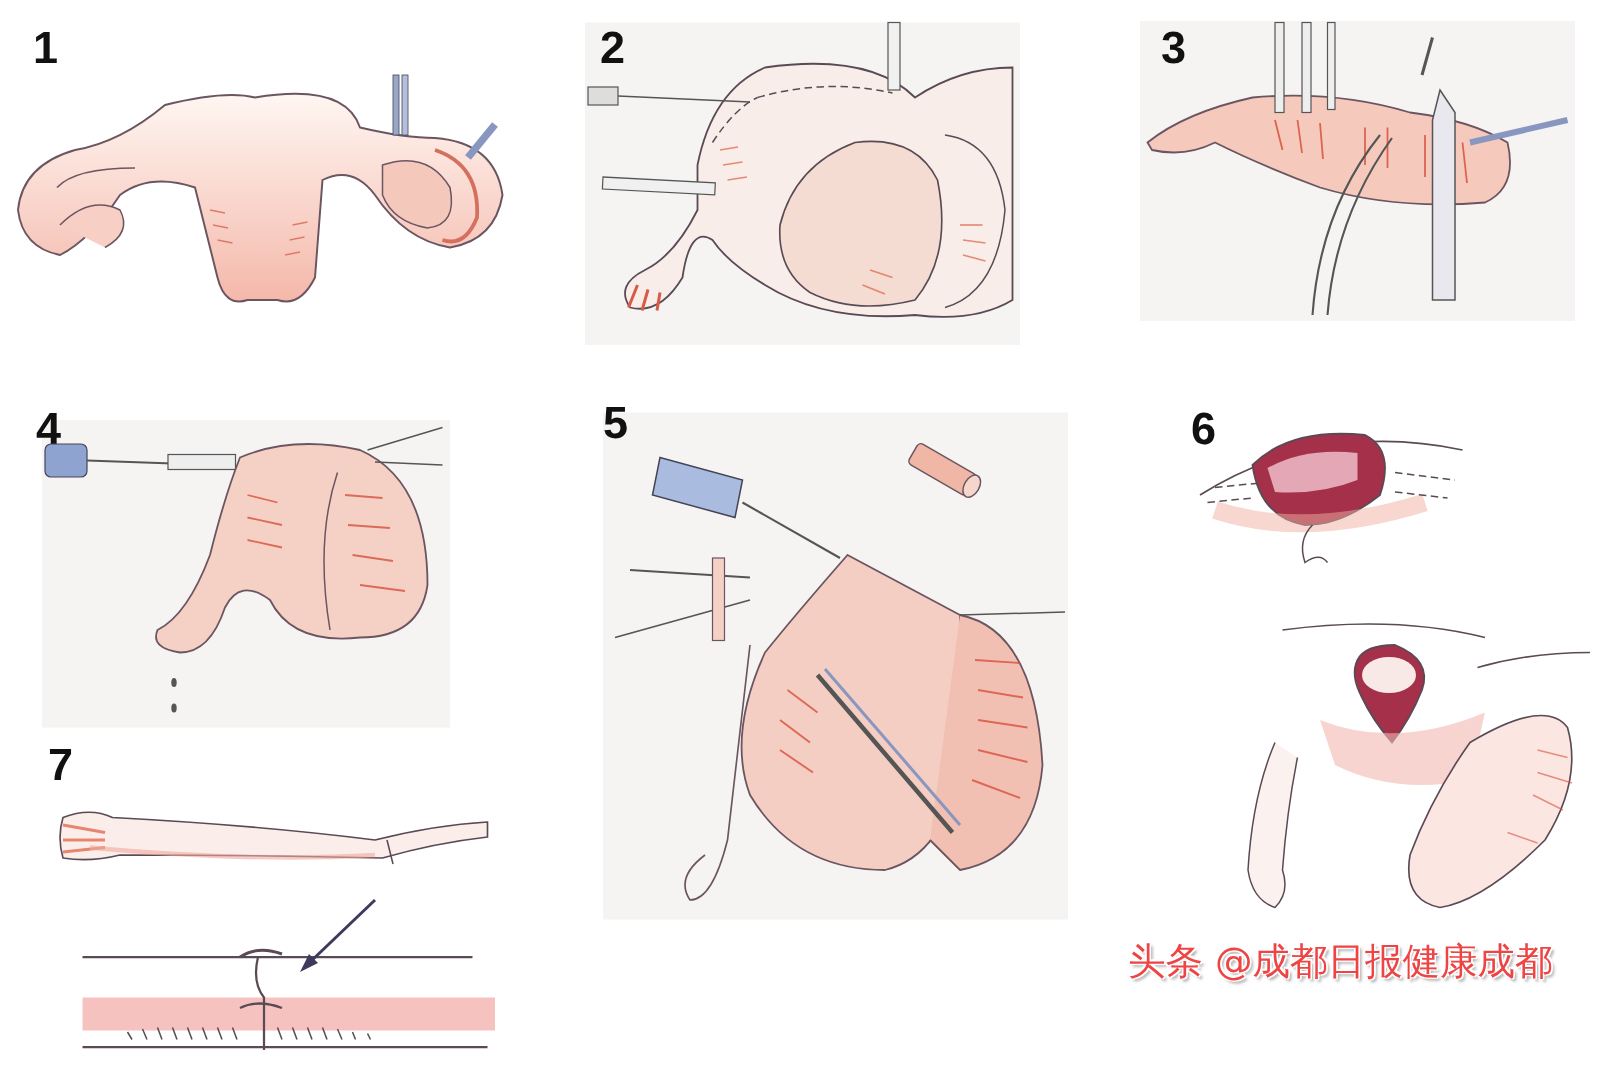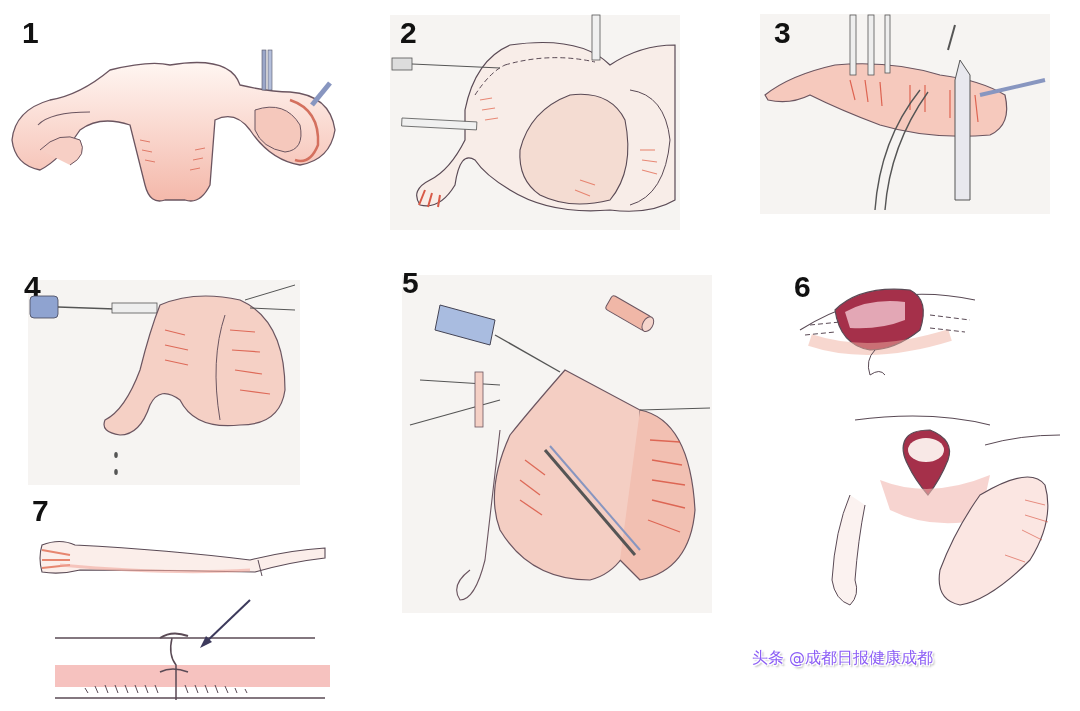--- a/index.html
+++ b/index.html
@@ -1,21 +1,21 @@
 <!DOCTYPE html>
 <html><head>
 <meta charset="utf-8">
 <style>
   html, body { margin: 0; padding: 0; background: #ffffff; }
   body { width: 1080px; height: 711px; position: relative; overflow: hidden; font-family: "DejaVu Sans", sans-serif; }
   .panel { position: absolute; }
   .panel-bg { position: absolute; background: #f6f4f2; }
   .num { position: absolute; font-family: "Liberation Sans", sans-serif; font-weight: bold; font-size: 30px; color: #111; line-height: 1; }
   svg { position: absolute; left: 0; top: 0; overflow: visible; }
-  .watermark { position: absolute; left: 752px; top: 648px; font-size: 16px; color: #8b5cf6; letter-spacing: 0px;
+  .watermark { position: absolute; left: 752px; top: 624px; font-size: 25px; color: #ef4444; letter-spacing: 0px;
     text-shadow: 1px 1px 0 #fff, -1px -1px 0 #fff, 1px -1px 0 #fff, -1px 1px 0 #fff, 2px 2px 2px rgba(0,0,0,0.35); white-space: nowrap; }
 </style>
 </head>
 <body>
 
 <div class="panel" style="left:0;top:0;width:360px;height:220px;">
   <div class="num" style="left:22px;top:18px;">1</div>
   <svg width="360" height="220">
     <defs>
       <linearGradient id="g1" x1="0" y1="0" x2="0" y2="1">

